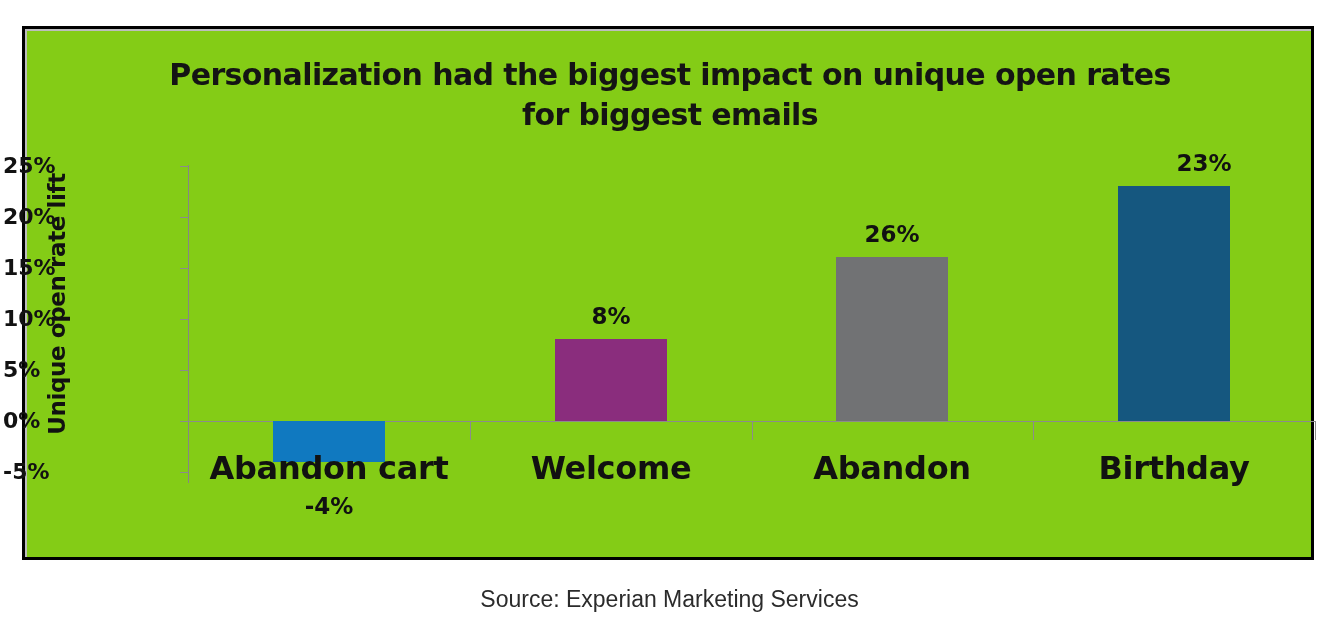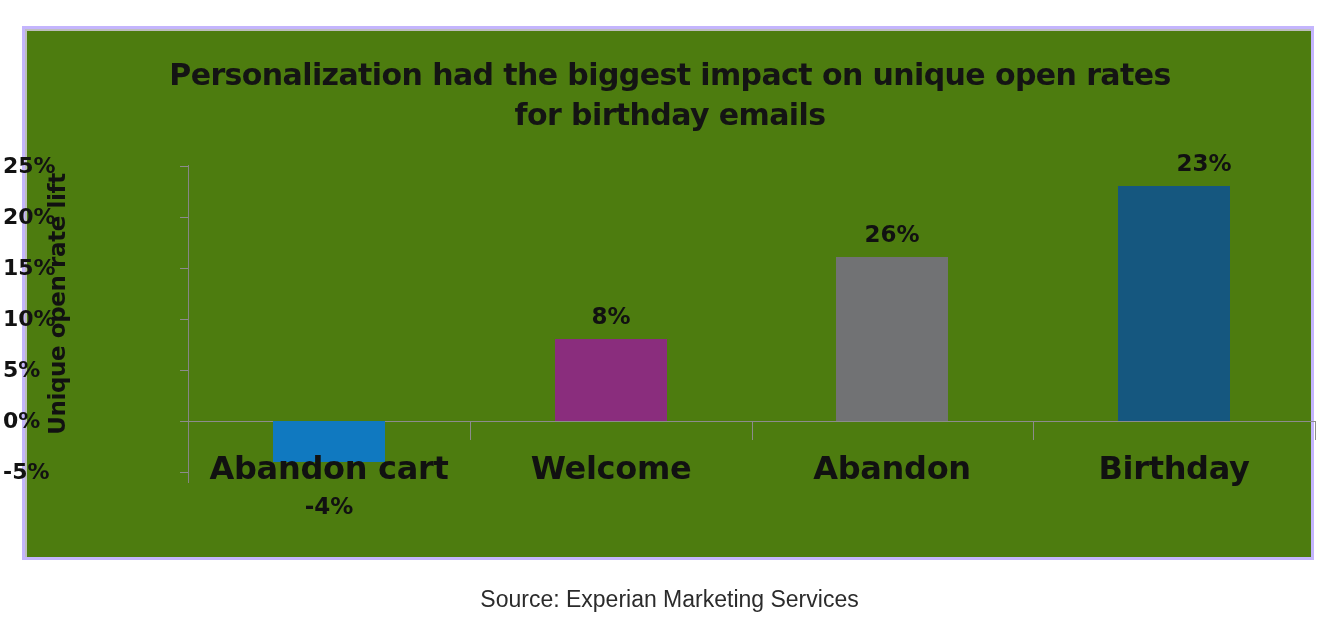--- a/index.html
+++ b/index.html
@@ -21,22 +21,22 @@
     background: #ffffff;
   }
 
   
   #chart-card {
     position: absolute;
     left: 22px;
     top: 26px;
     width: 1292px;
     height: 534px;
-    background: #4d7c0f;
-    border: 3px solid #c4b5fd;
+    background: #84cc16;
+    border: 3px solid #000000;
     box-sizing: border-box;
     box-shadow: inset 2px 2px 0 0 #bdbdbd;
   }
 
   
   #chart-title {
     position: absolute;
     left: 60px;
     top: 26px;
     width: 1170px;
@@ -183,21 +183,21 @@
 </style>
 </head>
 <body>
 
 <div id="page">
 
   <div id="chart-card">
 
     <div id="chart-title">
       <span class="tline">Personalization had the biggest impact on unique open rates</span>
-      <span class="tline">for birthday emails</span>
+      <span class="tline">for biggest emails</span>
     </div>
 
     <div id="y-axis-title">
       <span id="y-axis-title-inner">Unique open rate lift</span>
     </div>
 
     <div id="plot">
       <div id="y-axis-line"></div>
       <div id="zero-line"></div>
       <div id="zero-line-end-tick"></div>

